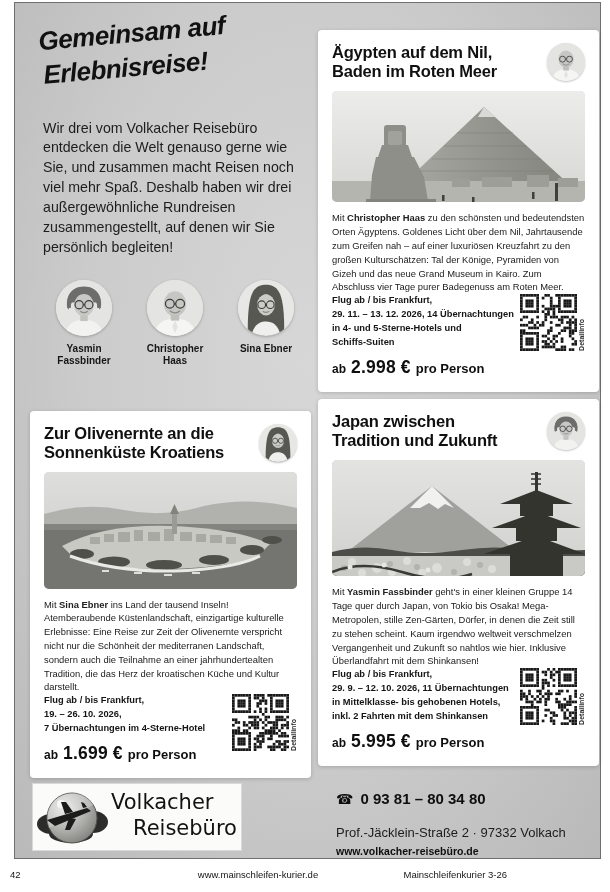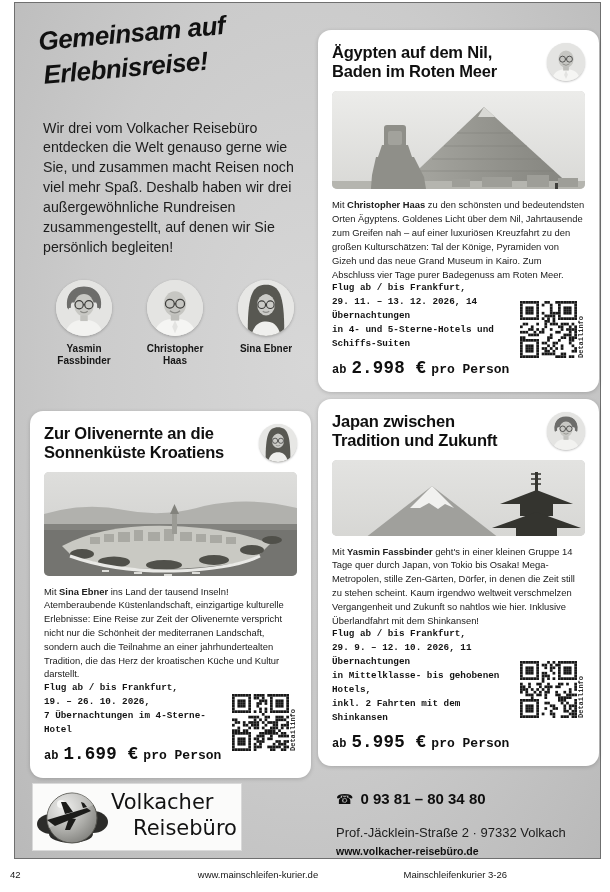--- a/index.html
+++ b/index.html
@@ -12,33 +12,33 @@
   .headline{transform:rotate(-5deg);transform-origin:0 100%;font-style:italic;font-weight:800;
     font-size:26px;line-height:1.3;letter-spacing:-0.5px;color:#111;}
   .headline .l2{margin-left:2px;}
   .intro-text{margin-top:26px;font-size:14.2px;line-height:1.4;font-weight:500;color:#1d1d1d;}
   .team{display:flex;justify-content:space-between;margin-top:22px;padding:0 2px;}
   .member{width:78px;text-align:center;}
   .avatar-lg{width:56px;height:56px;border-radius:50%;overflow:hidden;margin:0 auto;
     box-shadow:0 1px 3px rgba(0,0,0,.25);background:#e9e9e7;}
   .member-name{margin-top:7px;font-size:10px;font-weight:800;line-height:1.25;color:#161616;}
   
-  .card{position:absolute;width:281px;box-sizing:border-box;background:#fff;border-radius:13px;
+  .card{position:absolute;width:281px;box-sizing:border-box;background:#fff;border-radius:4px;
     padding:13px 14px 14px 14px;display:flex;flex-direction:column;box-shadow:0 1px 4px rgba(0,0,0,.18);}
   .card.egypt{left:303px;top:27px;height:362px;}
   .card.croatia{left:15px;top:408px;height:367px;}
   .card.japan{left:303px;top:396px;height:367px;}
   .card-head{display:flex;align-items:flex-start;}
   .card-title{flex:1;font-size:16.5px;font-weight:800;line-height:1.18;letter-spacing:-0.2px;color:#101010;}
   .avatar-sm{width:38px;height:38px;border-radius:50%;overflow:hidden;flex:none;margin-left:6px;
     background:#e9e9e7;box-shadow:0 1px 2px rgba(0,0,0,.25);}
   .photo{margin-top:9px;border-radius:5px;overflow:hidden;background:#ccc;}
   .photo svg{display:block;}
   .card-body{margin-top:9px;font-size:9.4px;line-height:1.47;color:#202020;}
-  .card-bottom{margin-top:auto;display:flex;align-items:center;font-family:Liberation Mono, monospace;}
+  .card-bottom{margin-top:auto;display:flex;align-items:flex-start;}
   .bottom-left{flex:1;}
   .info{font-size:9.3px;font-weight:800;line-height:1.5;color:#141414;}
   .price-row{margin-top:7px;display:flex;align-items:baseline;gap:5px;font-weight:800;color:#0f0f0f;}
   .price-ab{font-size:12px;}
   .price-val{font-size:17.5px;letter-spacing:0.2px;}
   .price-suf{font-size:13px;}
   .qr-wrap{flex:none;display:flex;align-items:flex-end;margin-left:6px;}
   .qr{width:57px;height:57px;}
   .qr-label{writing-mode:vertical-rl;transform:rotate(180deg);font-size:7px;font-weight:600;
     color:#2e2e2e;margin-left:1px;line-height:1;}

